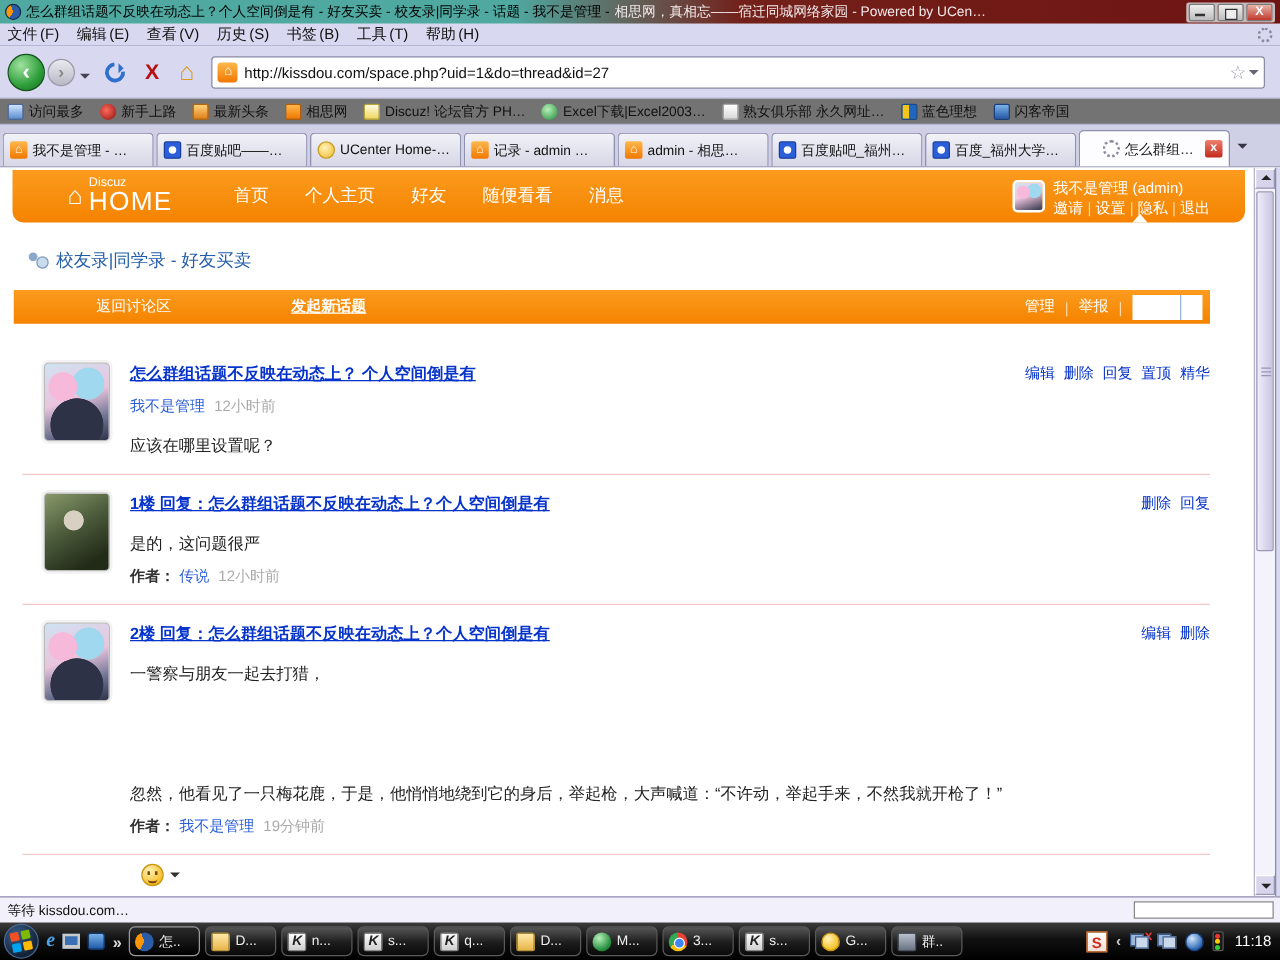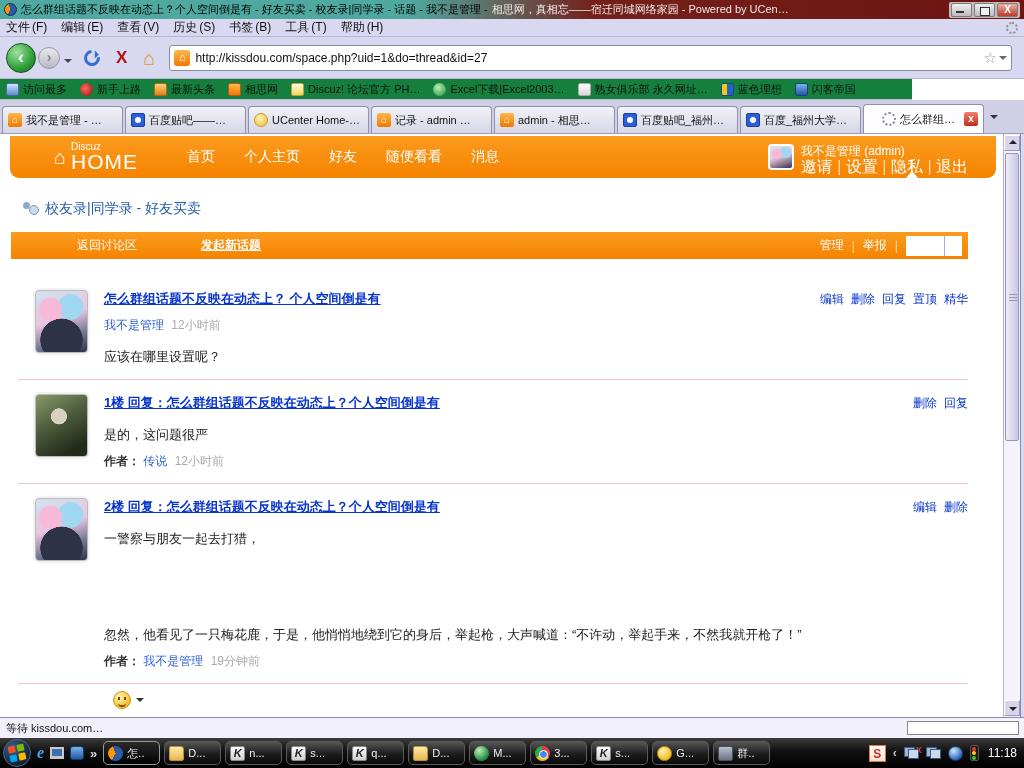--- a/index.html
+++ b/index.html
@@ -59,21 +59,21 @@
     display:flex;align-items:center;padding:0 4px;}
   .engine-icon{width:15px;height:15px;border-radius:2px;background:#2B5FD9;position:relative;flex:0 0 auto;border:1px solid #1a3f9e;}
   .engine-icon::after{content:"";position:absolute;left:4px;top:4px;width:6px;height:6px;border-radius:50%;background:#fff;}
   .search-input{flex:1 1 auto;border:none;outline:none;font-size:12px;padding:0 5px;background:transparent;
     font-family:"Liberation Sans","DejaVu Sans",sans-serif;color:#333;}
   .magnifier{width:14px;height:14px;position:relative;flex:0 0 auto;}
   .magnifier::before{content:"";position:absolute;left:1px;top:1px;width:8px;height:8px;border:2px solid #7d86c0;border-radius:50%;}
   .magnifier::after{content:"";position:absolute;right:0;bottom:0;width:5px;height:2px;background:#a77f3a;transform:rotate(45deg);}
 
   
-  .bookmarks{position:absolute;top:79px;left:0;width:912px;height:21px;background:#15803d;
+  .bookmarks{position:absolute;top:79px;left:0;width:1024px;height:21px;background:#737373;
     border-bottom:1px solid #b6b6d4;display:flex;align-items:center;padding:0 6px;gap:13px;font-size:11px;color:#111;}
   .bm{display:flex;align-items:center;gap:4px;white-space:nowrap;}
   .bi{width:13px;height:13px;border-radius:2px;flex:0 0 auto;}
   .bi1{background:linear-gradient(#cfe3ff,#5a8fd0);border:1px solid #4a6a9a;}
   .bi2{background:radial-gradient(circle at 40% 40%,#ff6a5a,#8a0f0f);border-radius:50%;}
   .bi3{background:linear-gradient(#ffd27a,#e07f1a);border:1px solid #b5690f;}
   .bi4{background:linear-gradient(#ffb84d,#f07800);border:1px solid #b55d0a;}
   .bi5{background:linear-gradient(#fffbe2,#f0d75a);border:1px solid #b8a43a;}
   .bi6{background:radial-gradient(circle at 40% 35%,#b8f0b8,#1f8a3a);border-radius:50%;}
   .bi7{background:linear-gradient(#fff,#d8d8d8);border:1px solid #aaa;}
@@ -108,52 +108,52 @@
   .logo-small{display:block;font-size:10px;line-height:10px;}
   .logo-big{display:block;font-size:21px;line-height:20px;letter-spacing:1px;text-align:center;}
   .site-nav{display:flex;gap:29px;margin-left:49px;font-size:14px;font-weight:normal;justify-content:center;}
   .site-nav a{color:#fff;text-decoration:none;white-space:nowrap;}
   .user-box{margin-left:auto;margin-right:28px;display:flex;align-items:center;gap:7px;}
   .avatar-sm{width:26px;height:26px;border-radius:4px;border:2px solid #fff;
     background:radial-gradient(circle at 30% 35%,#f7b9d9 0 24%,transparent 25%),
       radial-gradient(circle at 70% 30%,#9fd8ef 0 26%,transparent 27%),
       linear-gradient(160deg,#cfe3f2,#f2c8e0 45%,#2e3247);}
   .uname{font-size:12px;line-height:15px;}
-  .ulinks{font-size:16px;line-height:15px;display:flex;}
+  .ulinks{font-size:12px;line-height:15px;display:flex;}
   .ulinks a{color:#fff;text-decoration:none;}
   .ulinks a + a::before{content:"\a0|\a0";color:#ffd9a8;}
   .notch{position:absolute;bottom:0;right:78px;width:0;height:0;border:6px solid transparent;border-bottom:7px solid #fff;}
 
   .crumb-row{position:absolute;top:66px;left:22px;display:flex;align-items:center;gap:6px;}
   .crumb{font-size:14px;font-weight:normal;color:#235EAB;}
 
   .topic-bar{position:absolute;top:98px;left:11px;width:957px;height:27px;background:linear-gradient(#fb9b1e,#f58300);
     display:flex;align-items:center;font-size:12px;color:#fff;}
   .back-link{margin-left:66px;color:#fff;text-decoration:none;}
-  .new-topic{margin-left:64px;color:#fff;font-weight:bold;text-decoration:underline;}
+  .new-topic{margin-left:96px;color:#fff;font-weight:bold;text-decoration:underline;}
   .topic-right{margin-left:auto;display:flex;align-items:center;gap:8px;margin-right:6px;}
   .topic-right a{color:#fff;text-decoration:none;}
   .tsep{color:#ffd9a8;}
   .share-box{display:flex;align-items:stretch;height:20px;}
   .share-main{background:#fff;color:#235EAB;padding:0 7px;line-height:20px;text-decoration:none;}
   .share-plus{background:#fff;color:#2B5FD9;border-left:1px solid #9ab4e0;padding:0 5px;line-height:20px;font-weight:bold;text-decoration:none;}
 
   .posts{position:absolute;top:150px;left:0;width:1007px;}
   .post{display:flex;padding:6px 39px 0 35px;}
   .avatar{width:53px;height:63px;border:1px solid #bbb;border-radius:4px;flex:0 0 auto;box-shadow:0 0 0 2px #f2f2f2;}
   .av-pink{background:
     radial-gradient(circle at 28% 30%,#f7b9d9 0 20%,transparent 21%),
     radial-gradient(circle at 68% 26%,#9fd8ef 0 22%,transparent 23%),
     radial-gradient(circle at 50% 80%,#2e3247 0 38%,transparent 39%),
     linear-gradient(160deg,#cfe3f2,#eac4de 45%,#6d7391 75%,#2e3247);}
   .av-green{background:
     radial-gradient(circle at 45% 35%,#d8d0c0 0 16%,transparent 17%),
     linear-gradient(150deg,#8a9a6a,#4a5a3a 45%,#222a18 85%);}
   .pbody{flex:1 1 auto;padding-left:16px;}
-  .prow1{display:flex;align-items:flex-end;}
+  .prow1{display:flex;align-items:flex-start;}
   .ptitle{font-size:13px;font-weight:bold;color:#0633CC;text-decoration:underline;}
   .pactions{margin-left:auto;display:flex;gap:7px;font-size:12px;white-space:nowrap;}
   .pactions a{color:#0633CC;text-decoration:none;}
   .pauthor{margin-top:9px;font-size:12px;}
   .pauthor .alabel{color:#333;font-weight:bold;}
   .pauthor a{color:#2B5FD9;text-decoration:none;}
   .ptime{color:#aaa;margin-left:4px;}
   .pcontent{margin-top:14px;font-size:13px;color:#222;}
   .pcontent2{margin-top:78px;font-size:13px;color:#222;}
   .pdivider{border-top:1px solid #F5C8C8;margin:13px 39px 8px 18px;}

